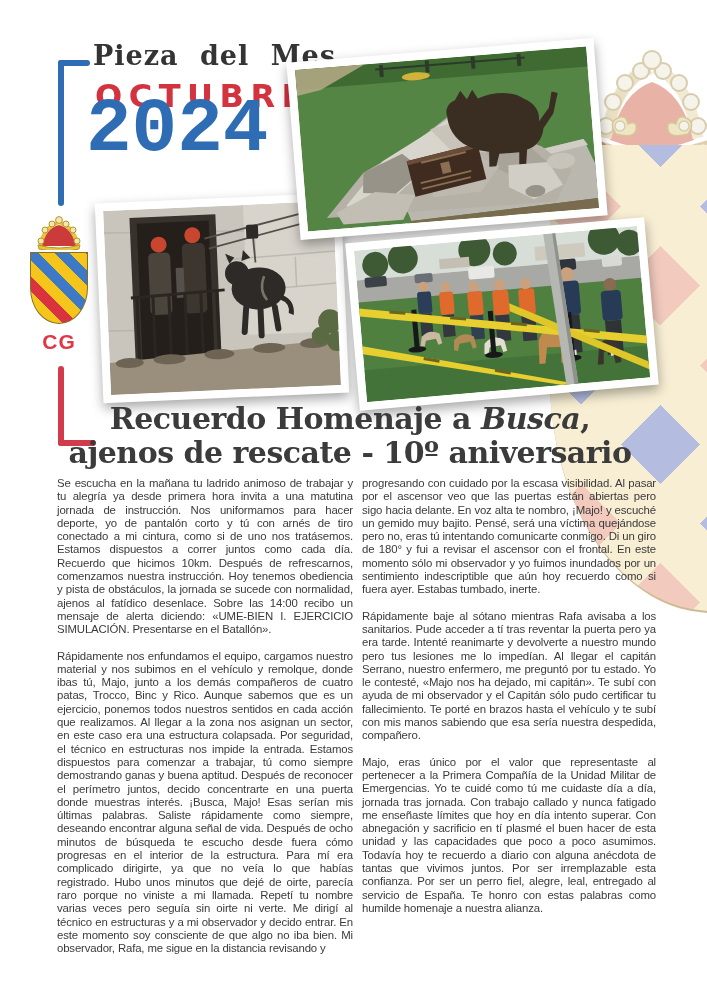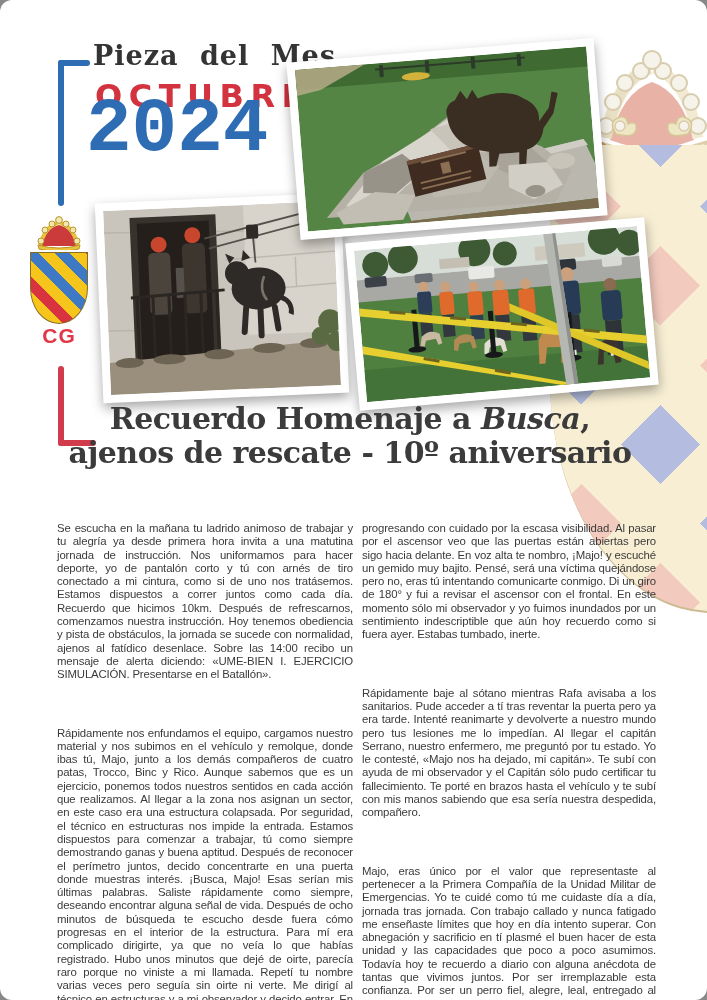--- a/index.html
+++ b/index.html
@@ -1,21 +1,20 @@
 <!DOCTYPE html>
 <html><head>
 <meta charset="utf-8">
 <style>
   * { margin:0; padding:0; box-sizing:border-box; }
   html,body { background:#888; }
   .page {
     position:relative; width:707px; height:1000px; margin:0 auto;
     background:#ffffff; overflow:hidden;
     font-family:"Liberation Sans", sans-serif;
-    border-radius:12px;
   }
   
   .bracket { position:absolute; background:#2e6cb4; border-radius:3px; }
   .bracket.blue-v { left:58px; top:60px; width:6px; height:146px; }
   .bracket.blue-h { left:58px; top:60px; width:32px; height:6px; }
   .bracket.red-v  { left:58px; top:366px; width:6px; height:80px; background:#d23b4b; }
   .bracket.red-h  { left:58px; top:440px; width:38px; height:6px; background:#d23b4b; }
   .kicker {
     position:absolute; left:93px; top:40px;
     font-family:"DejaVu Serif", serif; font-weight:bold;
@@ -38,21 +37,21 @@
     width:58px; height:72px; margin:-2px auto 0;
     border:1px solid #8a6d1f;
     border-radius:0 0 29px 29px / 0 0 36px 36px;
     background:repeating-linear-gradient(45deg,
       #d8333f 0 11px, #f5c51c 11px 22px,
       #d8333f 22px 33px, #f5c51c 33px 44px,
       #3e79c6 44px 55px, #f5c51c 55px 66px,
       #3e79c6 66px 77px, #f5c51c 77px 88px);
   }
   .emblem .cg {
-    color:#e23545; font-weight:bold;
+    margin-top:6px; color:#e23545; font-weight:bold;
     font-size:21px; letter-spacing:1px;
   }
   
   .wm-crown { position:absolute; left:586px; top:30px; width:132px; height:162px; z-index:1; }
   .wm-shield {
     position:absolute; left:550px; top:145px; width:300px; height:468px; z-index:1;
     border-bottom:2px solid #cdbb95;
     border-radius:0 0 46% 54% / 0 0 42% 50%;
     background:
       repeating-linear-gradient(-45deg, rgba(247,238,211,0) 0 56px, rgba(247,238,211,1) 56px 112px),
@@ -73,21 +72,21 @@
     text-align:center; font-family:"DejaVu Serif", serif; font-weight:bold;
     font-size:30px; line-height:34px; color:#3b3b3b; letter-spacing:-0.5px;
   }
   .title .it { font-style:italic; }
   
   .col { position:absolute; top:477px; z-index:6; }
   .col-left  { left:57px;  width:296px; }
   .col-right { left:362px; width:294px; }
   .col p {
     text-align:justify; font-size:11.4px; line-height:13.3px;
-    letter-spacing:-0.15px; color:#3a3a3a; margin-bottom:13px;margin-top:45px;
+    letter-spacing:-0.15px; color:#3a3a3a; margin-bottom:13px;
   }
   .col p:last-child { margin-bottom:0; }
 </style>
 </head>
 <body>
 
 <div class="page">
 
   <svg class="wm-crown" viewBox="0 0 132 162" opacity="0.8">
     <path d="M24,110 Q36,62 66,52 Q96,62 108,110 Q66,126 24,110 Z" fill="#e3a191"></path>

